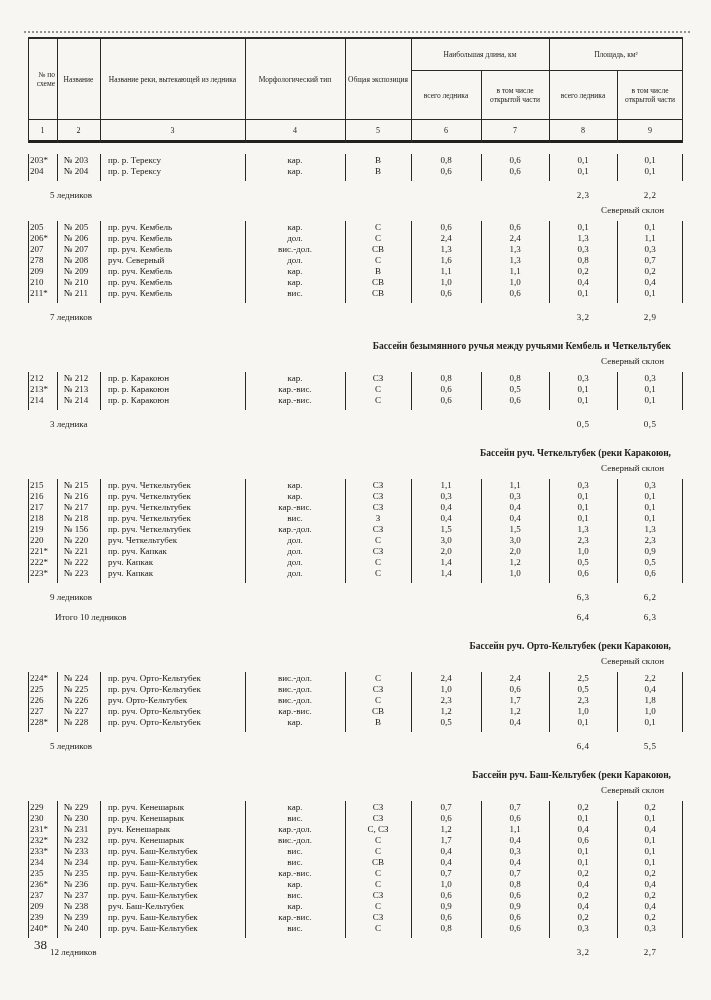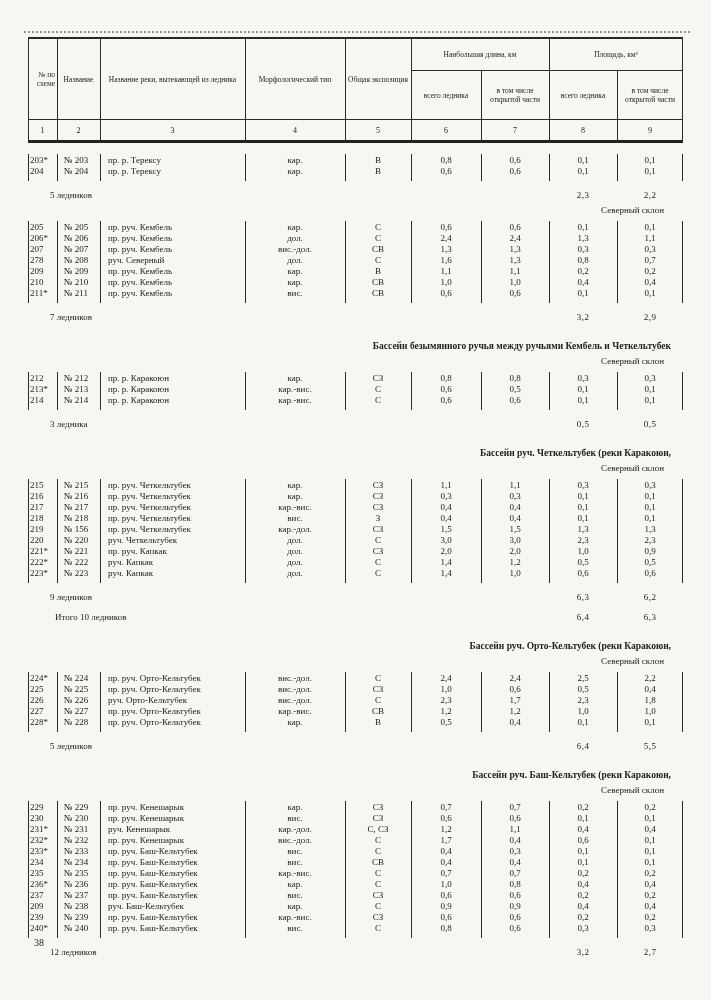--- a/index.html
+++ b/index.html
@@ -67,21 +67,21 @@
   .sec-heading{
     text-align:right;padding-right:12px;font-weight:bold;font-size:9.5px;
     margin-top:17px;line-height:12px;
   }
   .sec-subheading{
     text-align:right;padding-right:19px;font-size:9px;margin-top:4px;line-height:11px;
   }
   .note-line{font-size:9px;line-height:11px;margin-top:5px;padding-left:27px;padding-right:4px;}
   .grand-line{}
   .grand-line .lbl{padding-left:27px;}
-  .page-number{position:absolute;left:34px;top:937px;font-size:10px;}
+  .page-number{position:absolute;left:34px;top:937px;font-size:13px;}
 </style>
 </head>
 <body>
 
 <div class="page">
   <div class="top-artifact"></div>
 
   <div class="doc-table">
     <div class="thead">
       <div class="h-main">

